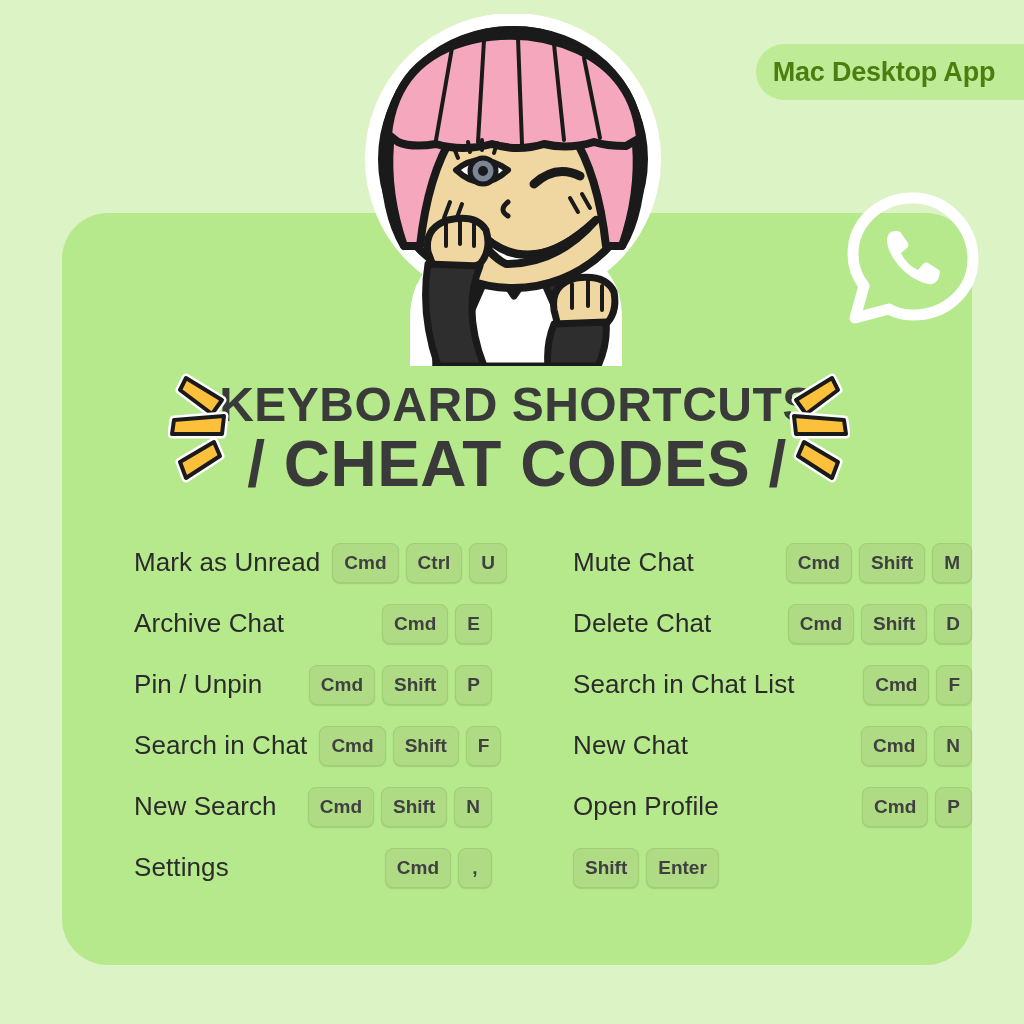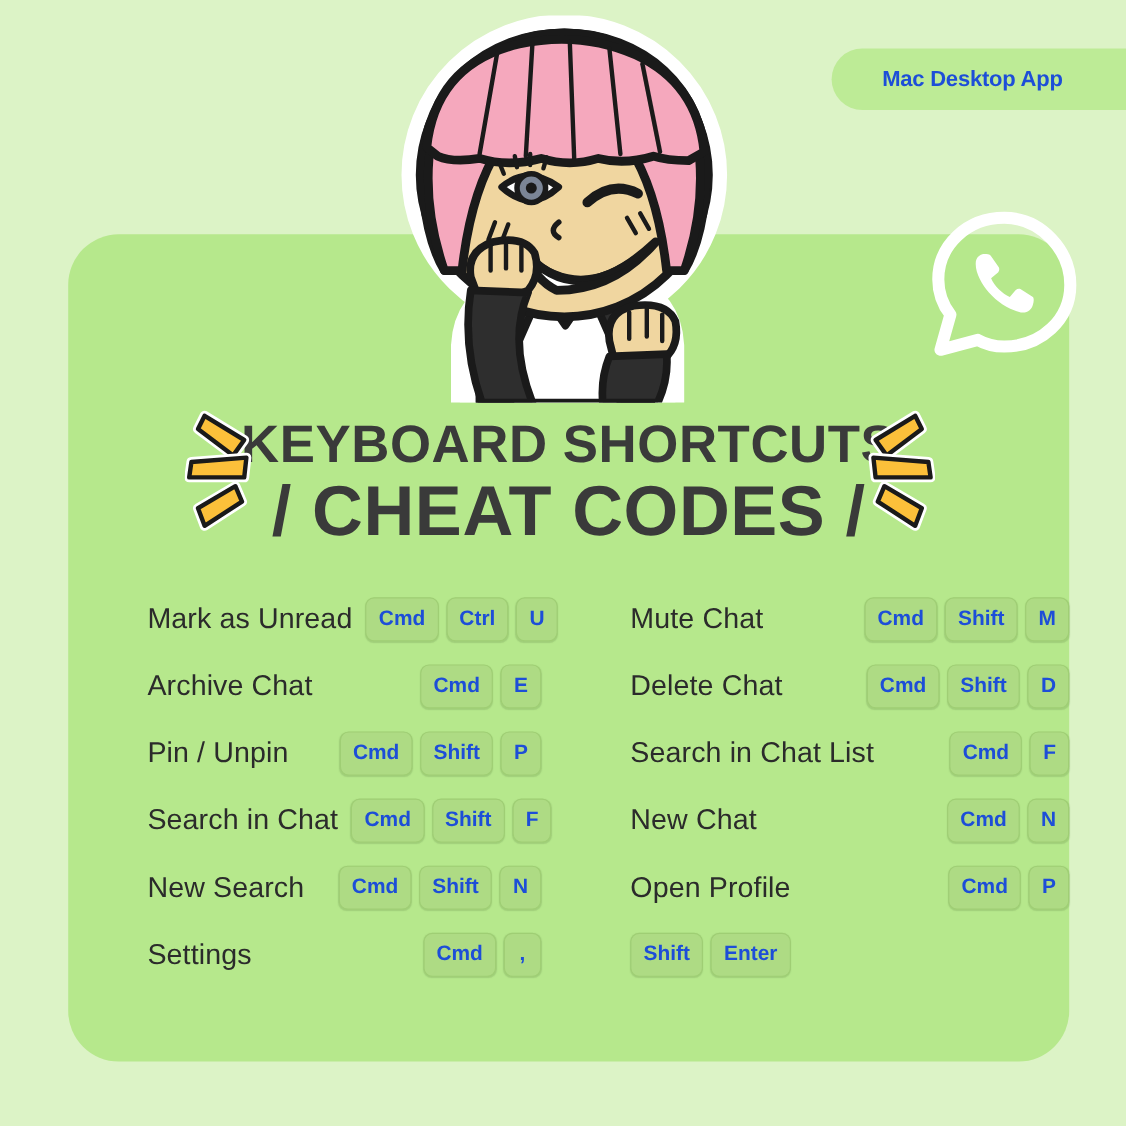--- a/index.html
+++ b/index.html
@@ -25,23 +25,23 @@
     height: 56px;
     background: #bdeb96;
     border-radius: 28px 0 0 28px;
     display: flex;
     align-items: center;
     justify-content: center;
     padding-right: 34px;
     z-index: 6;
   }
   .badge-label {
-    font-size: 20px;
+    font-size: 27px;
     font-weight: bold;
-    color: #1d4ed8;
+    color: #4d7c0f;
     letter-spacing: -0.2px;
     white-space: nowrap;
   }
 
   
   .card {
     position: absolute;
     left: 62px;
     top: 213px;
     width: 910px;
@@ -133,21 +133,21 @@
     display: flex;
     align-items: center;
     gap: 7px;
     flex-shrink: 0;
   }
 
   .key {
     background: #aedb84;
     border: 1px solid #9fce74;
     border-radius: 8px;
-    color: #1d4ed8;
+    color: #404040;
     font-size: 19px;
     font-weight: bold;
     height: 40px;
     min-width: 34px;
     padding: 0 11px;
     display: flex;
     align-items: center;
     justify-content: center;
     white-space: nowrap;
     box-shadow: 0 1px 1px rgba(120,160,90,0.35);

